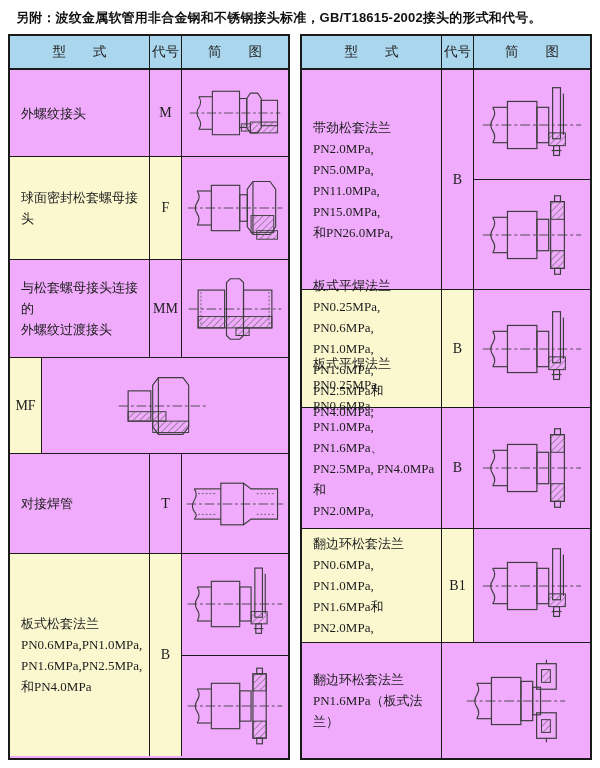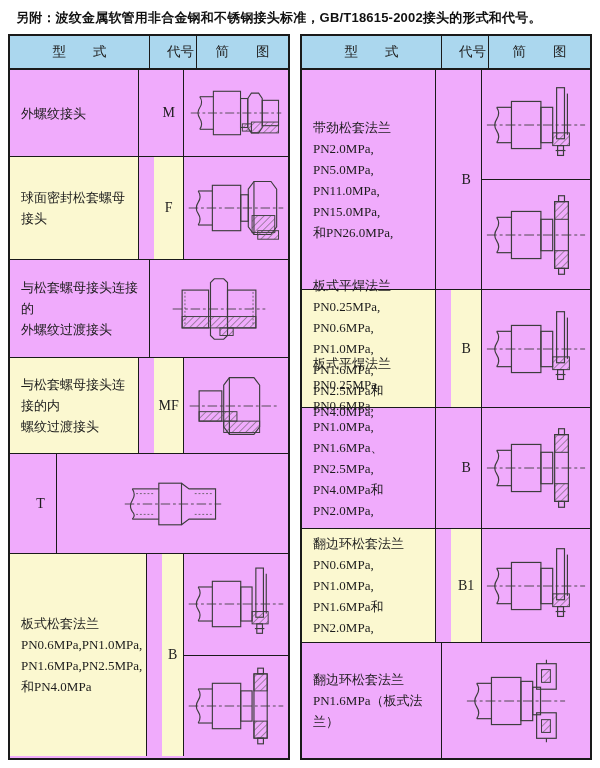--- a/index.html
+++ b/index.html
@@ -31,21 +31,21 @@
   .row { display: flex; border-bottom: 1px solid #1a1a1a; }
   .row:last-child { border-bottom: none; justify-content: center; }
   .row.header {
     background: #abd7ee;
     border-bottom: 2px solid #1a1a1a;
     height: 34px;
   }
   .cell { border-right: 1px solid #1a1a1a; display:flex; align-items:center; }
   .cell:last-child { border-right: none; }
   .c-type { width: 140px; }
-  .c-code { width: 32px; justify-content: center; margin-left: 15px; }
+  .c-code { width: 32px; justify-content: center; }
   .c-diag { flex: 1; justify-content: center; flex-direction: column; }
   .yellow .c-type, .yellow .c-code { background: #fbf8d0; }
   .hcell { justify-content: center; font-size: 13.5px; color:#222; }
   .type-text {
     font-family: "Liberation Serif", "DejaVu Serif", serif;
     font-size: 13px;
     line-height: 21px;
     color: #1c1c1c;
     padding: 4px 4px 4px 11px;
     white-space: pre-line;
@@ -209,43 +209,45 @@
               <use href="#sym-f"></use>
             </svg>
         </div>
       </div>
 
       <div class="row" style="height:98px">
         <div class="cell c-type">
             <div class="type-text">与松套螺母接头连接的
 外螺纹过渡接头</div>
           </div>
+        <div class="cell c-code">
+            <span class="code-text">MM</span>
+          </div>
         <div class="cell c-diag">
           <svg class="diag" width="104" height="86" viewBox="0 0 110 84">
               <use href="#sym-mm"></use>
             </svg>
         </div>
       </div>
 
       <div class="row yellow" style="height:96px">
-        <div class="cell c-type">
-            <div class="type-text">与松套螺母接头连接的内
-螺纹过渡接头</div>
-          </div>
         <div class="cell c-code">
             <span class="code-text">MF</span>
           </div>
         <div class="cell c-diag">
           <svg class="diag" width="104" height="84" viewBox="0 0 110 84">
               <use href="#sym-mf"></use>
             </svg>
         </div>
       </div>
 
       <div class="row" style="height:100px">
+        <div class="cell c-type">
+            <div class="type-text">对接焊管</div>
+          </div>
         <div class="cell c-code">
             <span class="code-text">T</span>
           </div>
         <div class="cell c-diag">
           <svg class="diag" width="104" height="84" viewBox="0 0 110 84">
               <use href="#sym-t"></use>
             </svg>
         </div>
       </div>
 

